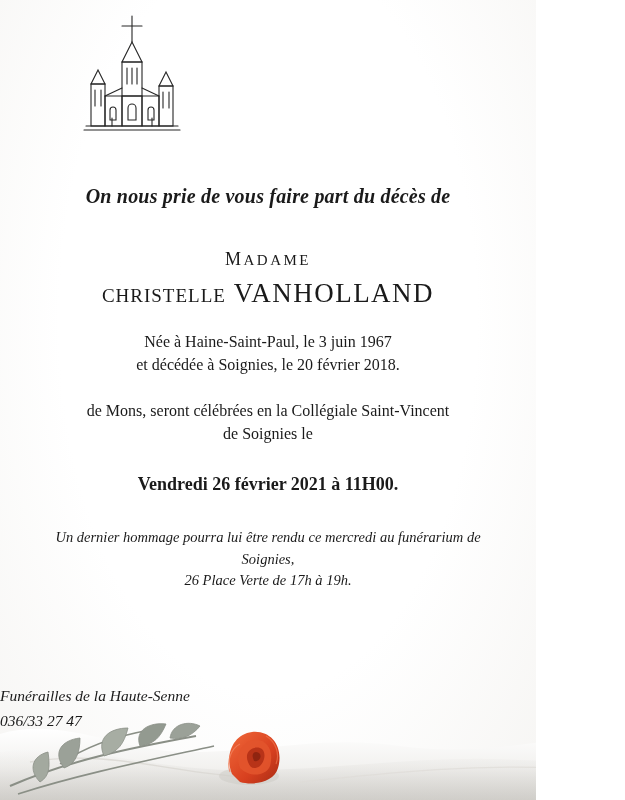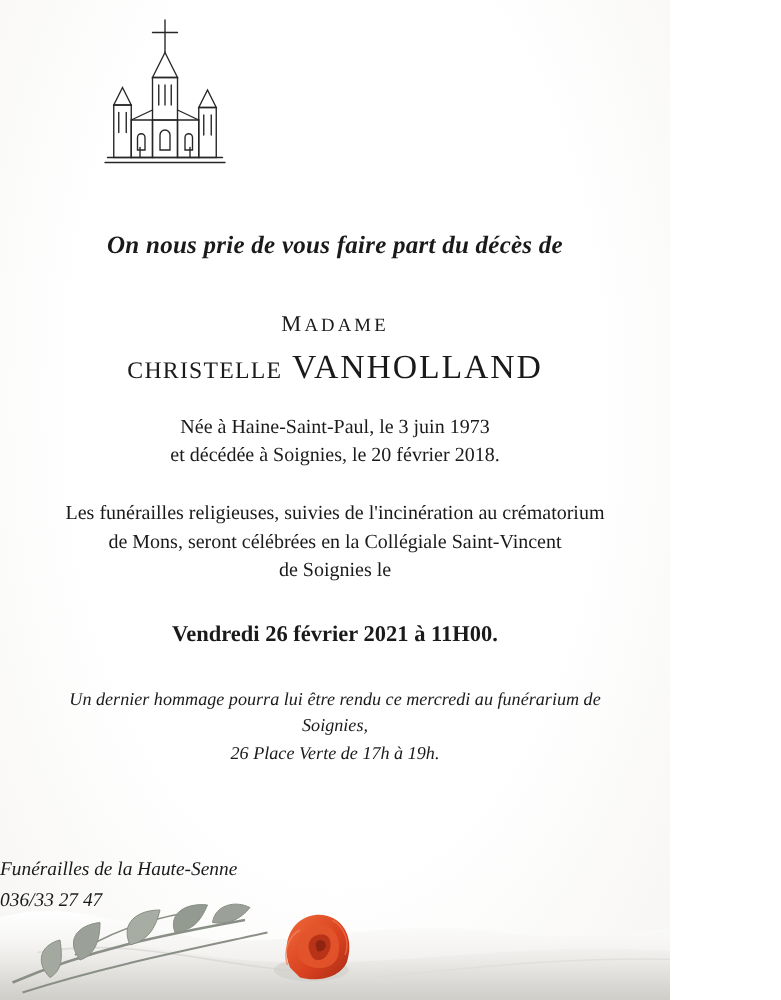--- a/index.html
+++ b/index.html
@@ -183,26 +183,25 @@
 
     <p class="madame">Madame</p>
 
     <p class="name">
       <span class="given">Christelle</span>
       <span> </span>
       <span class="family">VANHOLLAND</span>
     </p>
 
     <p class="birth">
-      <span class="line">Née à Haine-Saint-Paul, le 3 juin 1973</span>
+      <span class="line">Née à Haine-Saint-Paul, le 3 juin 1967</span>
       <span class="line">et décédée à Soignies, le 20 février 2018.</span>
     </p>
 
     <p class="service">
-      <span class="line">Les funérailles religieuses, suivies de l'incinération au crématorium</span>
       <span class="line">de Mons, seront célébrées en la Collégiale Saint-Vincent</span>
       <span class="line">de Soignies le</span>
     </p>
 
     <p class="datetime">Vendredi 26 février 2021 à 11H00.</p>
 
     <p class="homage">
       <span class="line">Un dernier hommage pourra lui être rendu ce mercredi au funérarium de Soignies,</span>
       <span class="line">26 Place Verte de 17h à 19h.</span>
     </p>

